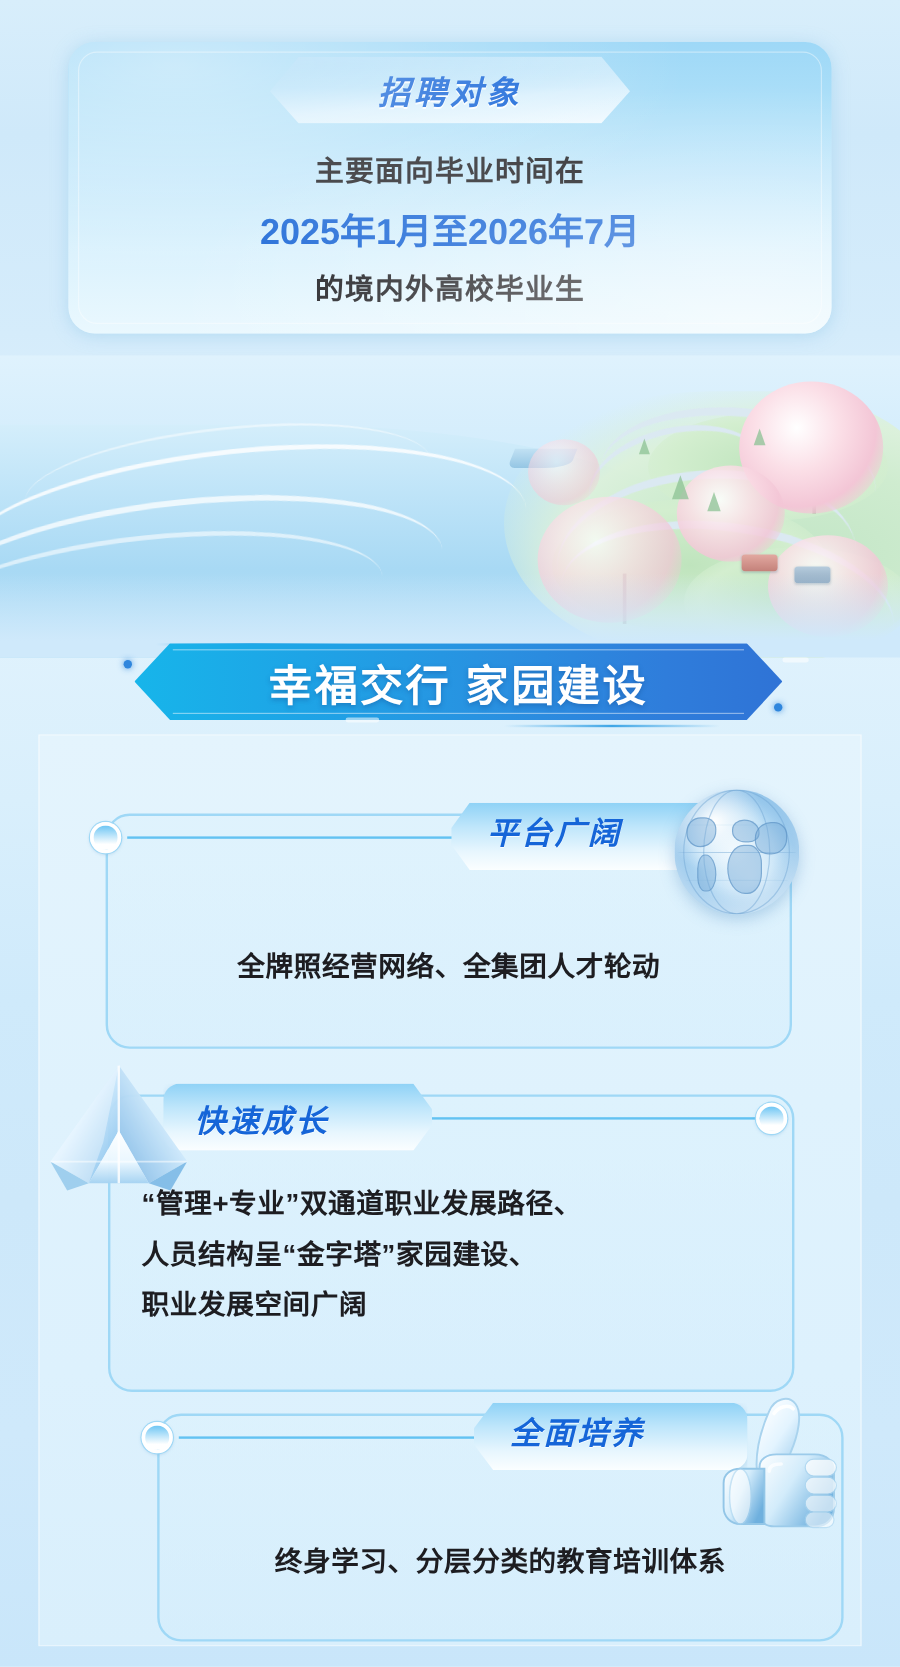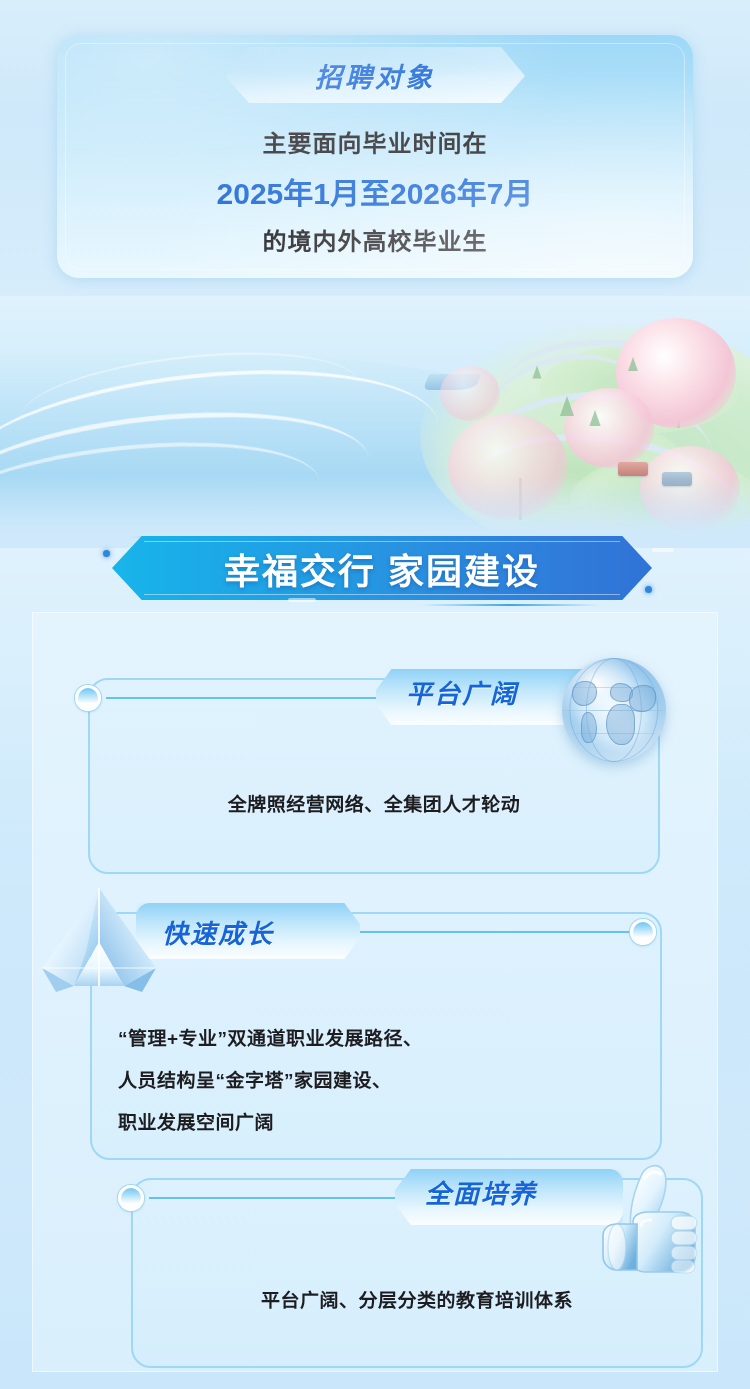--- a/index.html
+++ b/index.html
@@ -256,21 +256,21 @@
     border-radius:14px 0 0 14px;
   }
   .pill-label{
     font-size:26px; font-weight:800; font-style:italic; letter-spacing:2px;
     color:#1565d8; white-space:nowrap;
     text-shadow:0 1px 0 rgba(255,255,255,.8);
   }
 
   .card-desc{
     position:absolute;
-    font-size:19px; line-height:42px; color:#1d1d21; font-weight:600;
+    font-size:23px; line-height:42px; color:#1d1d21; font-weight:600;
     letter-spacing:.5px;
   }
 
   
   .icon-art{ position:absolute; }
 
   
   .globe{
     width:104px; height:104px; border-radius:50%;
     background:
@@ -443,21 +443,21 @@
         <polygon points="65,60 40,104 90,104" fill="url(#cg3)" opacity="0.98"></polygon>
         <polygon points="8,86 40,104 22,110" fill="#8fc6ea" opacity="0.8"></polygon>
         <polygon points="122,86 90,104 108,110" fill="#6fb2e2" opacity="0.8"></polygon>
         <polygon points="65,6 52,70 40,104 8,86" fill="#ffffff" opacity="0.35"></polygon>
         <polygon points="65,6 65,60 90,104 122,86" fill="#ffffff" opacity="0.18"></polygon>
         <line x1="65" y1="6" x2="65" y2="104" stroke="#ffffff" stroke-width="2" opacity="0.85"></line>
         <line x1="8" y1="86" x2="122" y2="86" stroke="#ffffff" stroke-width="1.6" opacity="0.55"></line>
       </svg>
     </div>
 
-    <div class="card-desc" style="left:86px; top:100px; width:520px; text-align:left;margin-top:36px;">
+    <div class="card-desc" style="left:86px; top:100px; width:520px; text-align:left;">
       <div>“管理+专业”双通道职业发展路径、</div>
       <div>人员结构呈“金字塔”家园建设、</div>
       <div>职业发展空间广阔</div>
     </div>
   </div>
 
   <div class="feature" style="top:540px; height:220px;margin-left:43px;">
 
     <div class="card-box" style="left:56px; top:26px; width:572px; height:190px;"></div>
 
@@ -494,16 +494,16 @@
         <rect x="96" y="116" width="24" height="13" rx="6.5" fill="#ffffff" opacity="0.55" stroke="#a9d3ee" stroke-width="1"></rect>
 
         <path d="M28 92 C28 84 34 80 42 80 L62 80 L62 126 L42 126 C34 126 28 120 28 112 Z" fill="url(#tg2)" stroke="#93c6e7" stroke-width="1.6"></path>
         <ellipse cx="42" cy="103" rx="9" ry="23" fill="#ffffff" opacity="0.55" stroke="#a9d3ee" stroke-width="1.2"></ellipse>
 
         <path d="M70 34 C74 28 82 26 86 30" stroke="#ffffff" stroke-width="3" fill="none" opacity="0.9" stroke-linecap="round"></path>
         <path d="M66 82 C66 78 70 76 76 76" stroke="#ffffff" stroke-width="3" fill="none" opacity="0.7" stroke-linecap="round"></path>
       </svg>
     </div>
 
-    <div class="card-desc" style="left:56px; top:128px; width:572px; text-align:center;">平台广阔、分层分类的教育培训体系</div>
+    <div class="card-desc" style="left:56px; top:128px; width:572px; text-align:center;">终身学习、分层分类的教育培训体系</div>
   </div>
 
 </section>
 
 </body></html>

